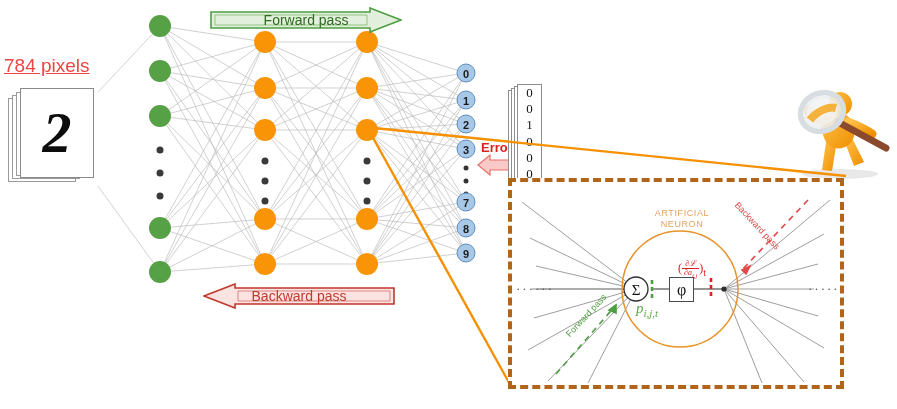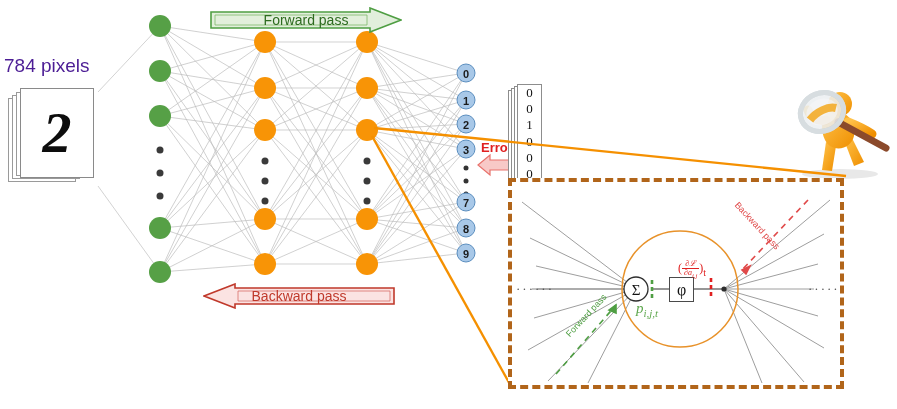--- a/index.html
+++ b/index.html
@@ -35,21 +35,21 @@
     font-family: "Liberation Serif", serif;
     font-size: 58px;
     font-weight: 700;
     font-style: italic;
     letter-spacing: 0;
     line-height: 1;
     user-select: none;
   }
   #pixels-label {
     position: absolute; left: 4px; top: 55px;
-    font-size: 19px; color: #4c1d95; white-space: nowrap;
+    font-size: 19px; color: #ef4444; white-space: nowrap; text-decoration: underline;
   }
 
   
   .node {
     position: absolute;
     border-radius: 50%;
     transform: translate(-50%, -50%);
   }
   .node.green  { width: 22px; height: 22px; background: #56a046; }
   .node.orange { width: 22px; height: 22px; background: #f89406; }
@@ -428,20 +428,24 @@
 
       <g stroke="#e04a4a" stroke-width="1.6" fill="#e04a4a">
         <line x1="296" y1="18" x2="230" y2="88" stroke-dasharray="6 5"></line>
         <path d="M230 88 L238 84 L234 92 Z"></path>
       </g>
 
       <text x="4" y="111" font-family="Liberation Serif, serif" font-size="13" fill="#555" letter-spacing="2">······</text>
       <text x="296" y="111" font-family="Liberation Serif, serif" font-size="13" fill="#555" letter-spacing="2">······</text>
     </svg>
 
+    <div id="neuron-title">
+      <span>ARTIFICIAL</span><br>
+      <span>NEURON</span>
+    </div>
 
     <div id="phi-box">φ</div>
 
     <div id="p-label">
       <span>p</span><sub>i,j,t</sub>
     </div>
 
     <div id="grad-label">
       (<span class="frac">
           <span class="num">∂ℒ</span>

